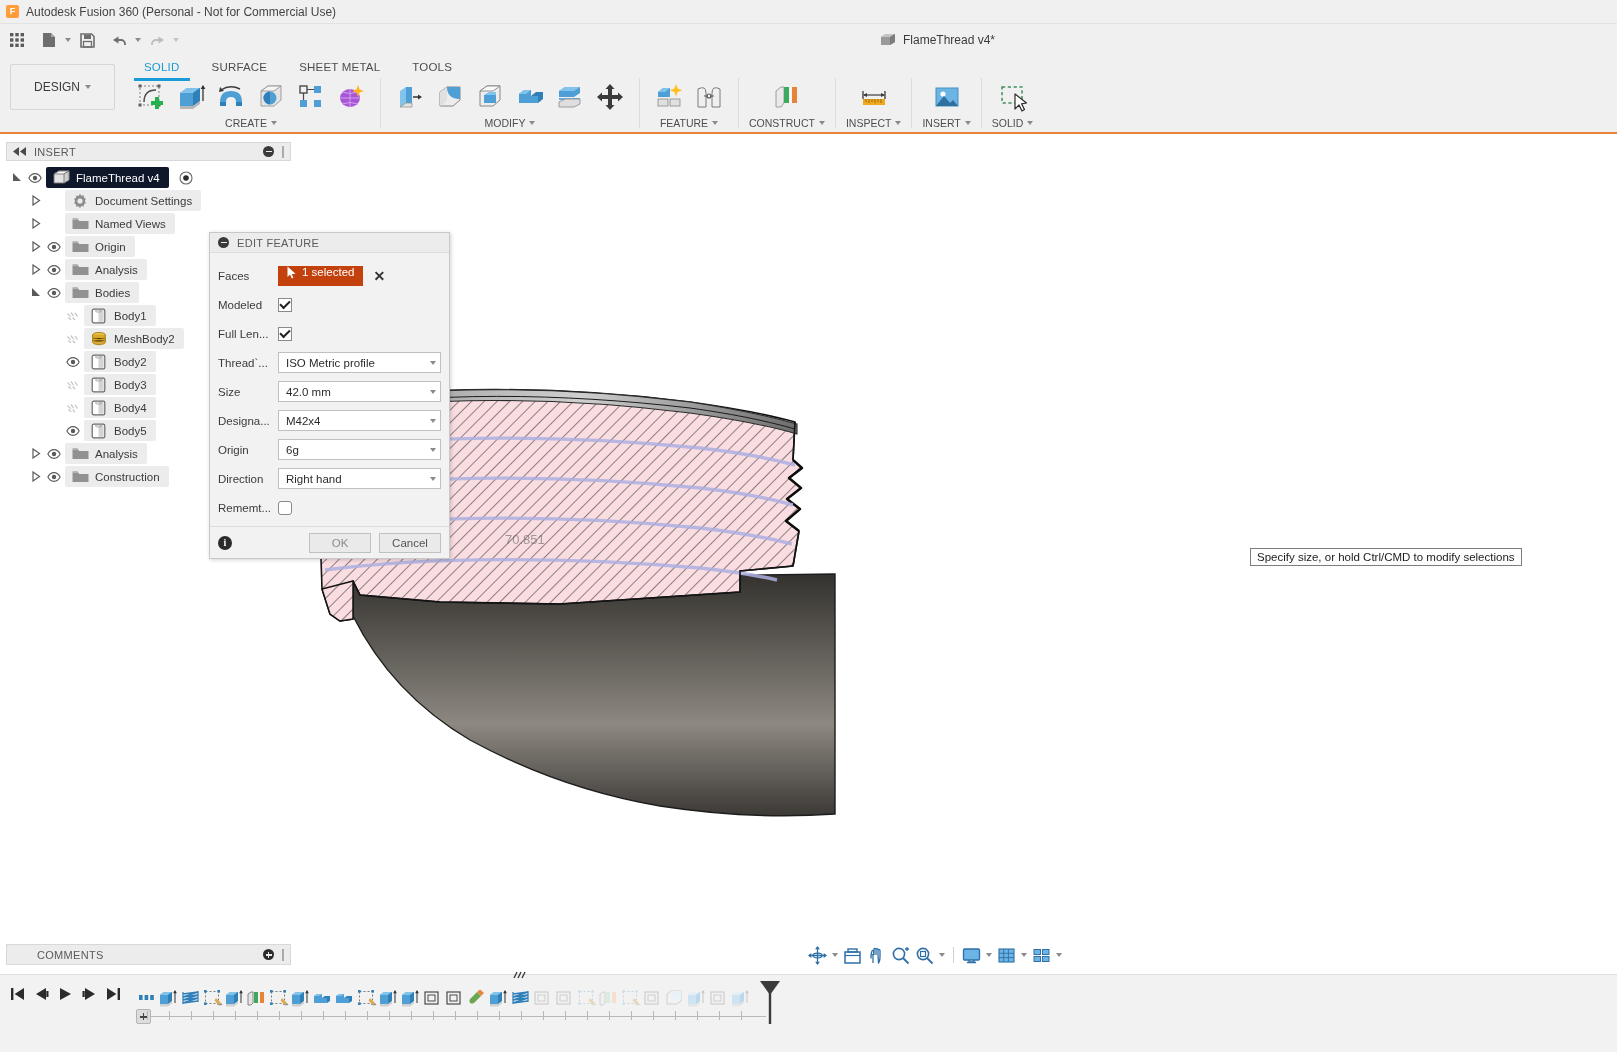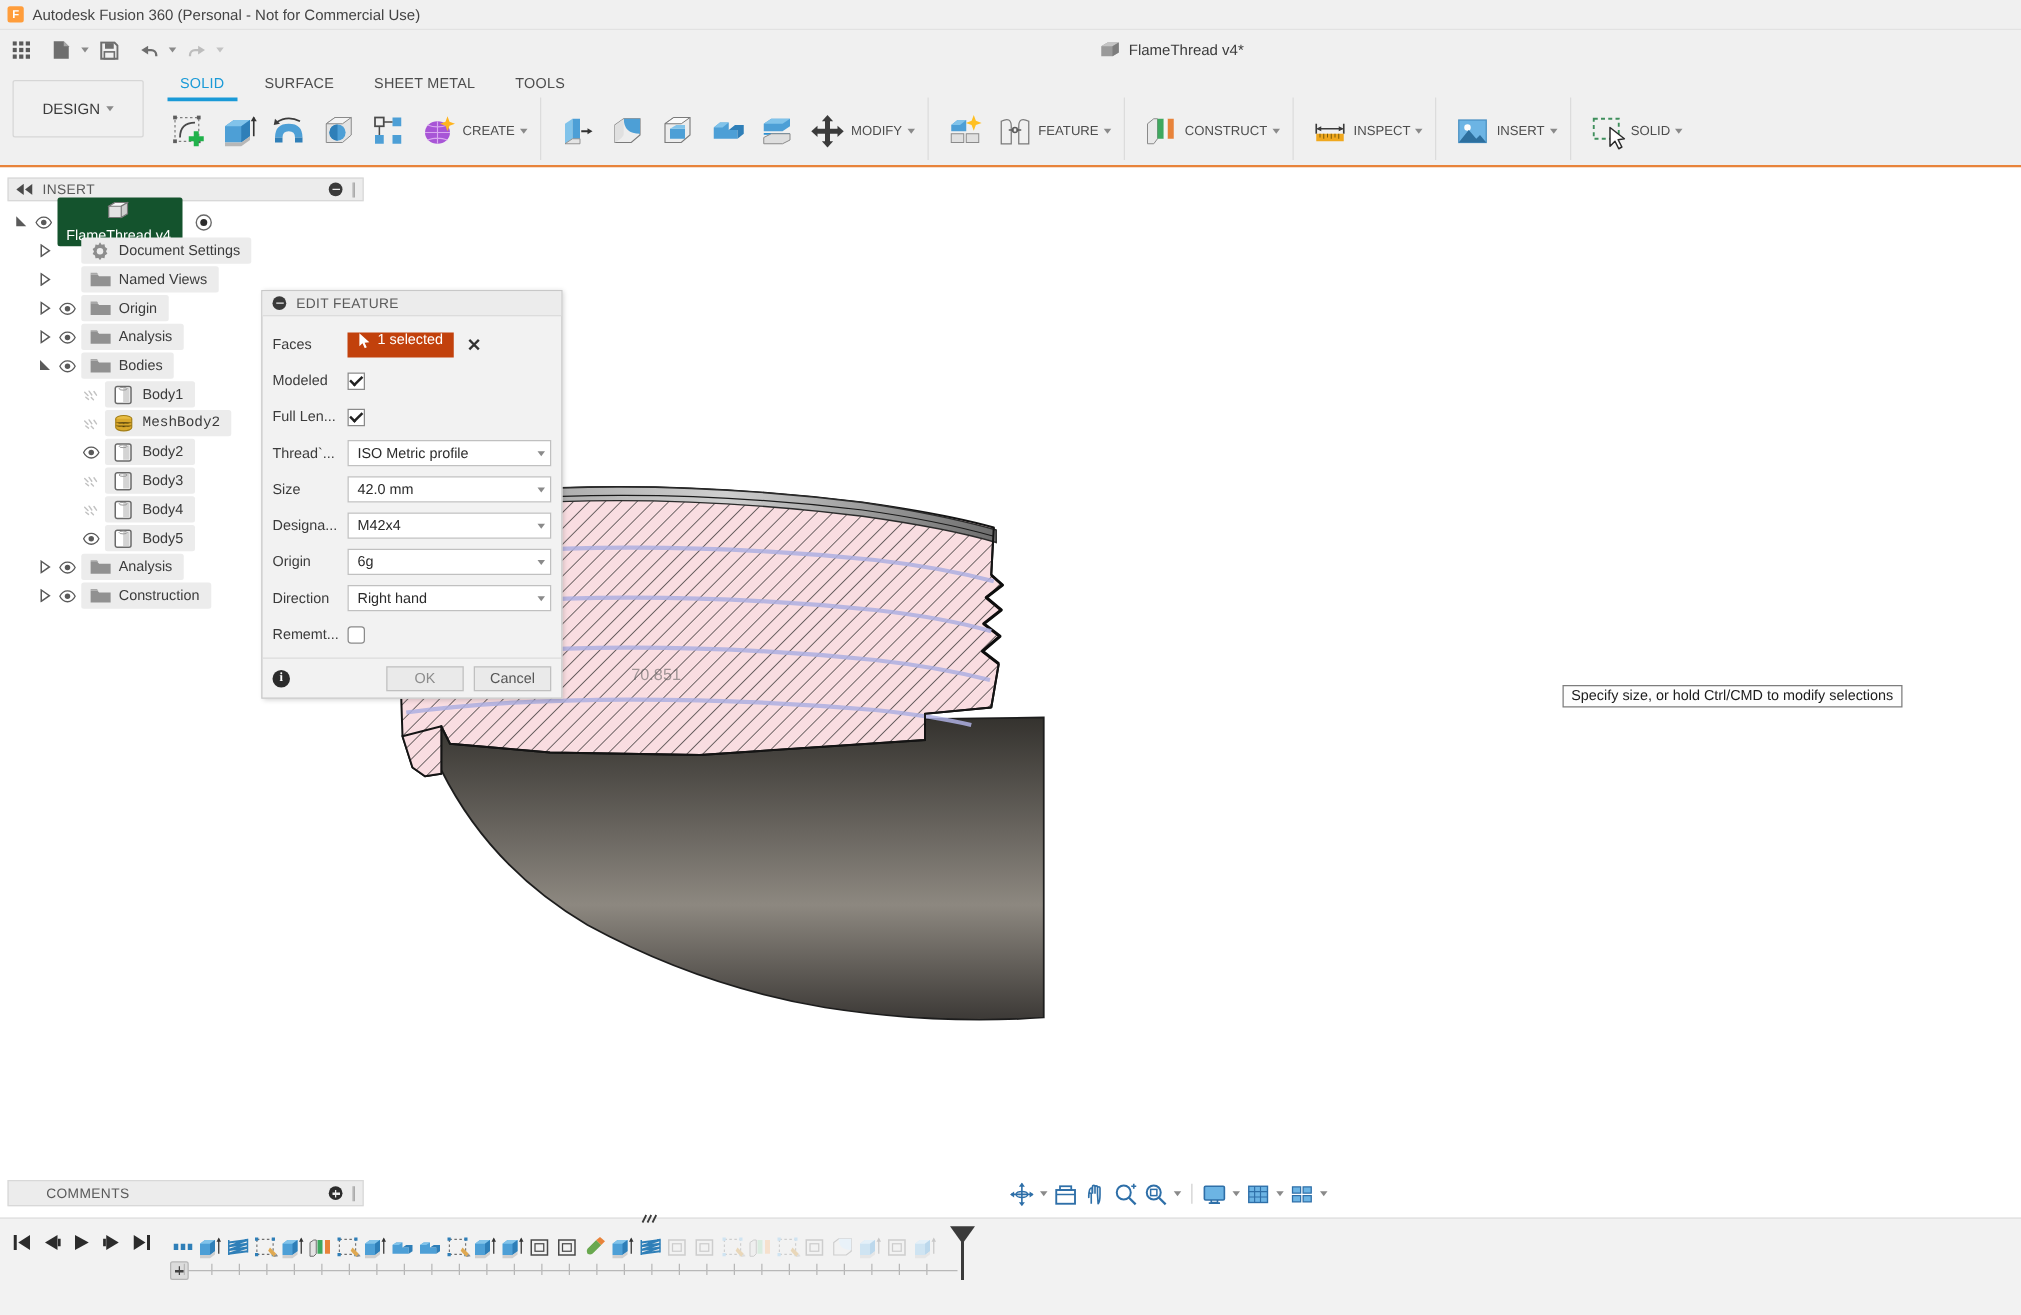--- a/index.html
+++ b/index.html
@@ -58,21 +58,21 @@
   .rtab {
     padding:0 16px; height:18px; line-height:18px;
     font-size:11.5px; color:#4d4d4d; cursor:pointer; letter-spacing:0.2px;
   }
   .rtab.active { color:#1a9ad7; }
   .rtab.active::after {
     content:""; display:block; position:relative; top:2px;
     height:3px; background:#1a9ad7; margin:0 -10px;
   }
   .panels { position:absolute; left:128px; top:22px; display:flex; align-items:flex-start; height:54px; }
-  .panel { display:flex; flex-direction:row; align-items:center; padding:0 4px; height:54px; }
+  .panel { display:flex; flex-direction:column; align-items:center; padding:0 4px; height:54px; }
   .panel-icons { display:flex; align-items:flex-start; gap:2px; height:38px; }
   .panel-label {
     font-size:10.5px; color:#4d4d4d; display:flex; align-items:center; gap:4px;
     height:14px; cursor:pointer; white-space:nowrap;
   }
   .tool { width:38px; height:38px; display:flex; align-items:center; justify-content:center; cursor:pointer; }
   .vsep { width:1px; height:50px; background:#dcdcdc; margin:0 6px; align-self:flex-start; }
 
   
   .browser-head {
@@ -90,21 +90,21 @@
 
   .tree { position:absolute; left:10px; top:166px; width:280px; }
   .trow {
     display:flex; align-items:center; height:23px; gap:4px; cursor:pointer;
     font-size:11.5px; color:#3b3b3b;
   }
   .tw { width:14px;height:23px;display:flex;align-items:center;justify-content:center;flex:none;}
   .label-chip {
     background:#ececec; padding:2px 9px 2px 7px; border-radius:2px; white-space:nowrap;
   }
-  .label-chip.sel { background:#14532d; color:#fff;flex-direction:column; }
+  .label-chip.sel { background:#0f172a; color:#fff; }
   .nodeicon { width:17px;height:17px;flex:none; }
 
   
   .dialog {
     position:absolute; left:209px; top:232px; width:241px;
     background:#f2f2f2; border:1px solid #c8c8c8;
     box-shadow:1px 1px 4px rgba(0,0,0,0.18);
     z-index:40;
   }
   .dlg-head {
@@ -773,21 +773,21 @@
           <svg width="16" height="12" viewBox="0 0 16 12">
             <g stroke="#c2c2c2" stroke-width="1.3" fill="none" stroke-linecap="round">
               <path d="M2 3.5 L5 6.5"></path>
               <path d="M6 2.5 L8.5 6"></path>
               <path d="M10.5 2.8 L12.8 6.2"></path>
               <path d="M3 8 L5.5 10"></path>
               <path d="M8 8.3 L10 10.3"></path>
             </g>
           </svg>
         </div>
-        <div class="label-chip" style="display: flex; align-items: center; gap: 6px; font-family: Liberation Mono, monospace;">
+        <div class="label-chip" style="display: flex; align-items: center; gap: 6px;">
           <span class="nodeicon" style="display: flex; align-items: center;">
             <svg width="16" height="15" viewBox="0 0 16 15">
               <ellipse cx="8" cy="4" rx="6.4" ry="2.6" fill="#e8bd42" stroke="#a37e16" stroke-width="0.9"></ellipse>
               <path d="M1.6 4 V11 C1.6 12.5 4.5 13.7 8 13.7 C11.5 13.7 14.4 12.5 14.4 11 V4" fill="#d9a82c" stroke="#a37e16" stroke-width="0.9"></path>
               <g stroke="#a37e16" stroke-width="0.7">
                 <path d="M1.6 7 Q8 9 14.4 7"></path>
                 <path d="M1.6 9.5 Q8 11.5 14.4 9.5"></path>
               </g>
             </svg>
           </span>

